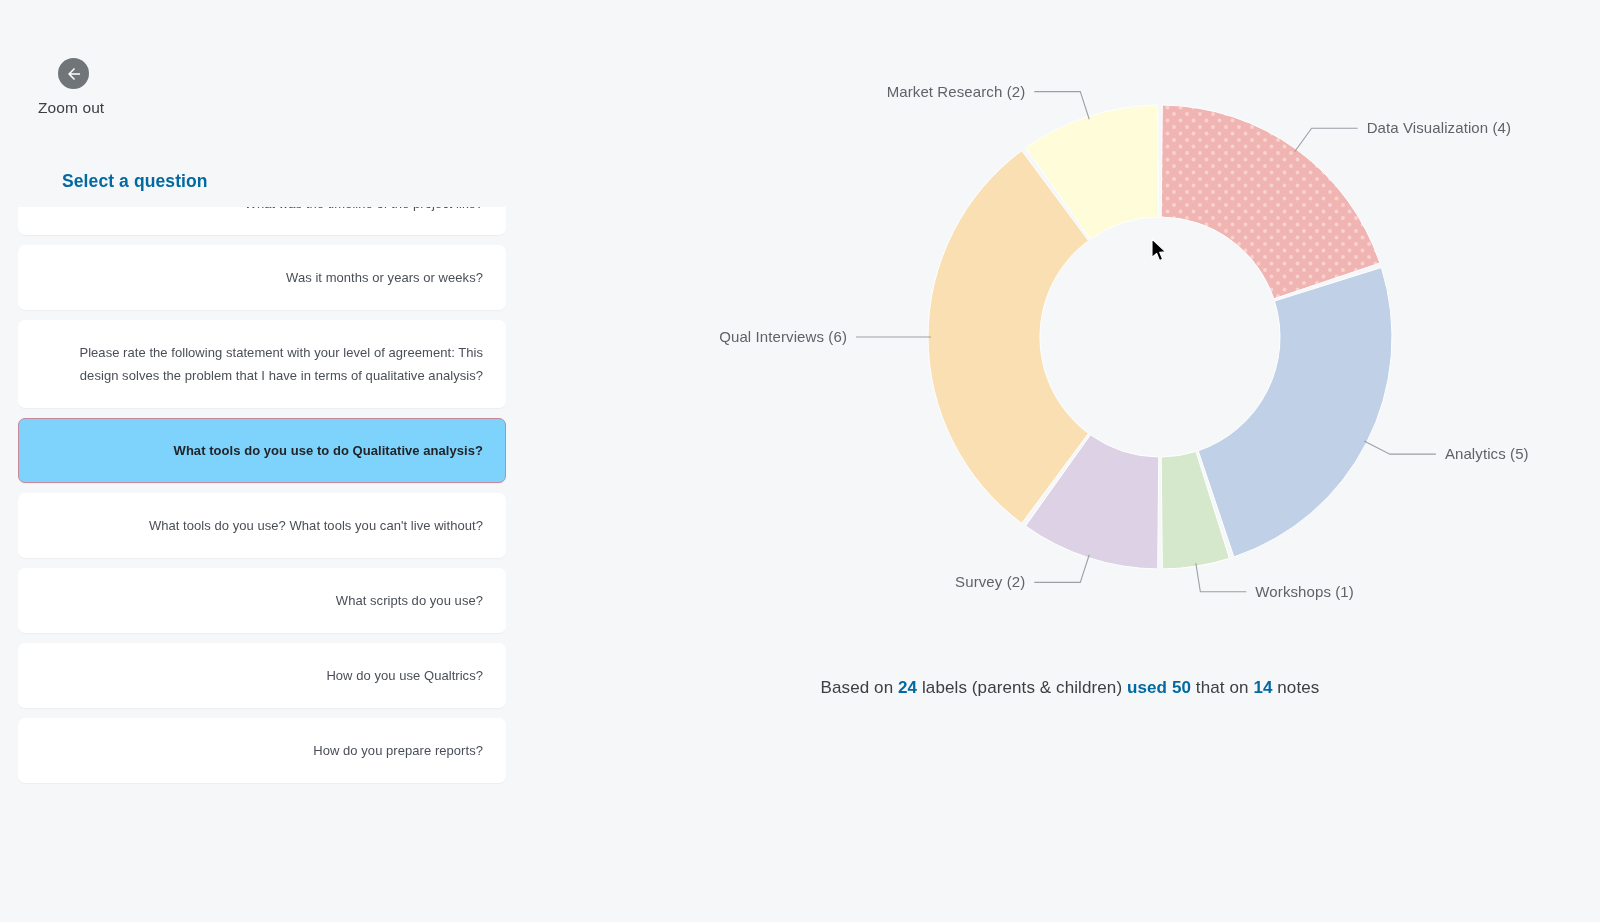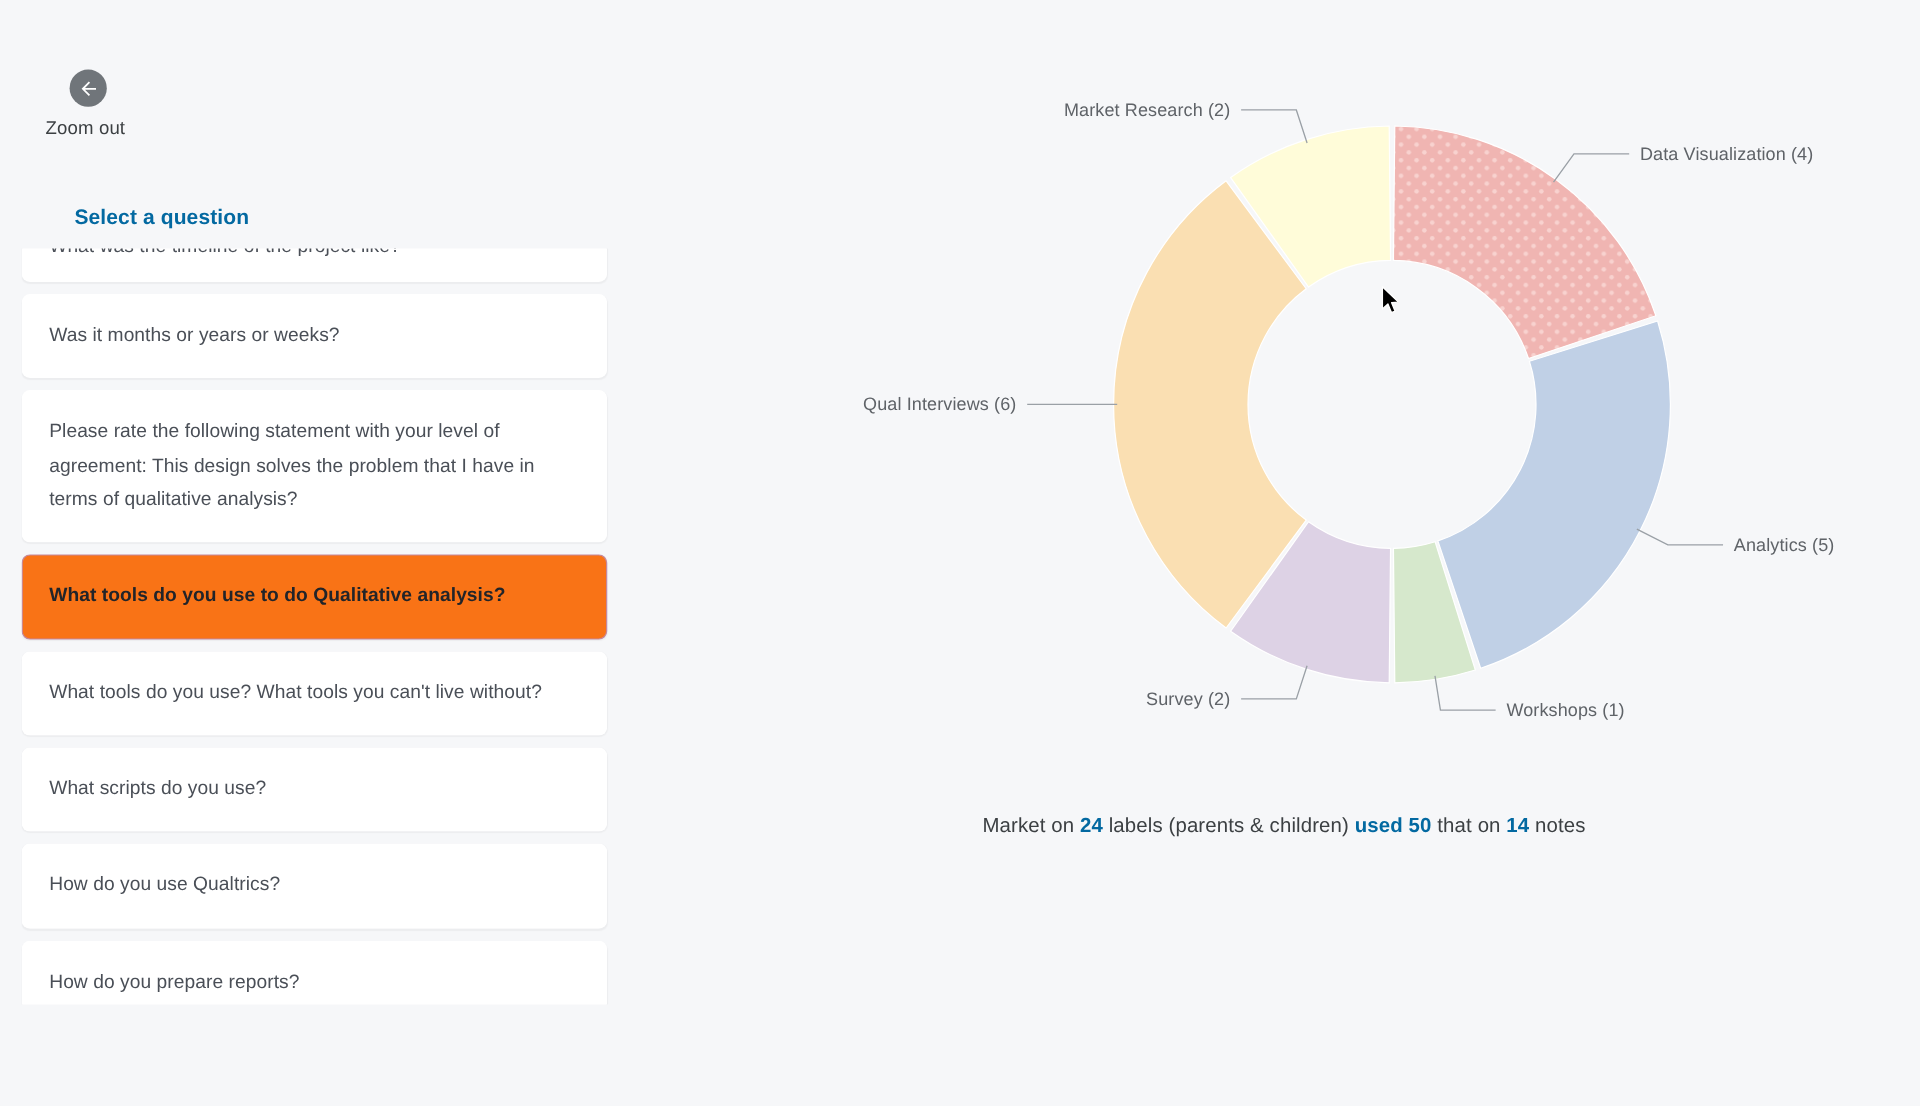--- a/index.html
+++ b/index.html
@@ -76,30 +76,31 @@
   }
 
   .question-item {
     position: relative;
     width: 488px;
     background: #ffffff;
     border: 1px solid transparent;
     border-radius: 7px;
     padding: 20px 22px;
     margin-bottom: 10px;
-    font-size: 16px;
+    font-size: 13px;
     line-height: 1.77;
     color: #4a4f57;
     letter-spacing: .05px;
     cursor: pointer;
     box-shadow: 0 1px 1px rgba(60,64,67,.05);
+    text-align: right;
   }
 
   .question-item.selected {
-    background: #f97316;
+    background: #7dd3fc;
     border: 1.4px solid #c5889c;
     color: #222429;
     font-weight: bold;
   }
 
   
   .question-item.clipped {
     margin-top: -24px;
     padding-top: 8px;
     height: 52px;
@@ -224,21 +225,21 @@
           <text class="slice-label" x="485.2736154512636" y="587.3725812041496" text-anchor="end">Survey (2)</text>
           <path d="M 391 337 L 362 337.00000000000006 L 316 337.00000000000006" class="leader-line"></path>
           <text class="slice-label" x="307" y="342.00000000000006" text-anchor="end">Qual Interviews (6)</text>
           <path d="M 549.235108288137 119.20805776840984 L 540.2736154512635 91.62741879585039 L 494.2736154512635 91.62741879585039" class="leader-line"></path>
           <text class="slice-label" x="485.2736154512635" y="96.62741879585039" text-anchor="end">Market Research (2)</text>
         </g>
     </svg>
   </div>
 
   <div id="chart-summary">
-    <span>Market on </span><b>24</b><span> labels (parents &amp; children) </span><b>used 50</b><span> that on </span><b>14</b><span> notes</span>
+    <span>Based on </span><b>24</b><span> labels (parents &amp; children) </span><b>used 50</b><span> that on </span><b>14</b><span> notes</span>
   </div>
 </div>
 
 <div id="mouse-cursor">
   <svg width="18" height="26" viewBox="0 0 18 26" aria-hidden="true">
     <path d="M1 1 L1 19.5 L5.6 15.3 L8.6 22.6 L11.6 21.3 L8.7 14.2 L14.6 13.8 Z" fill="#000000" stroke="#ffffff" stroke-width="1.1" stroke-linejoin="round"></path>
   </svg>
 </div>
 
 </body></html>

